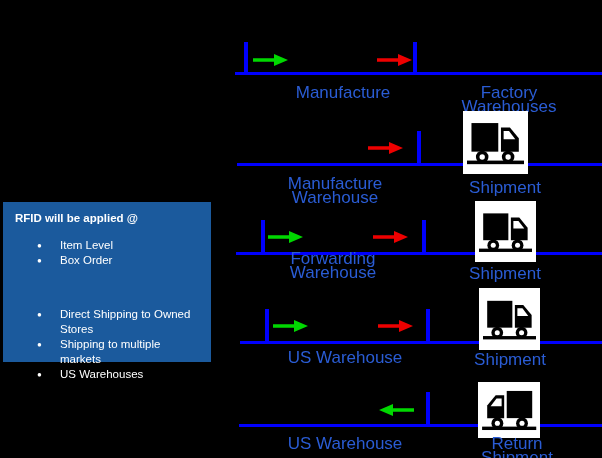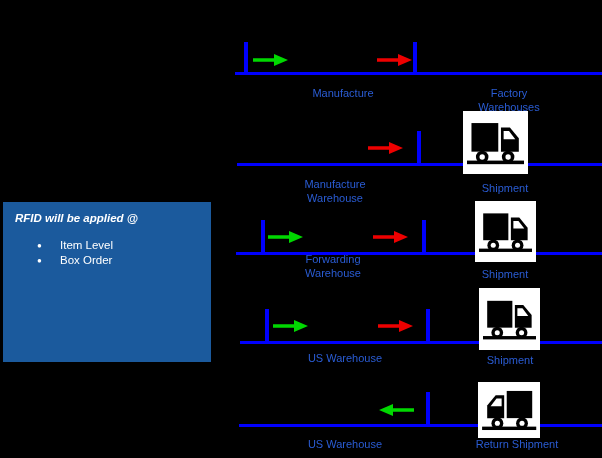--- a/index.html
+++ b/index.html
@@ -12,51 +12,56 @@
   .vtick{position:absolute;width:4px;background:#0000fe;}
   
   .arrow{position:absolute;width:36px;height:14px;}
   .arrow svg{display:block;}
   .arrow-green polygon{fill:#00d800;}
   .arrow-red polygon{fill:#ee0000;}
   .arrow-left{transform:scaleX(-1);}
   
   .lane-label{
     position:absolute;transform:translateX(-50%);
-    color:#2a5cd4;font-size:11px;line-height:14px;text-align:center;
+    color:#2a5cd4;font-size:17px;line-height:14px;text-align:center;
     white-space:pre-line;
   }
   
   .truck{position:absolute;background:#ffffff;display:flex;align-items:center;justify-content:center;}
   .truck svg{display:block;width:88%;height:88%;}
   .truck-left svg{transform:scaleX(-1);}
   
   .infobox{
     position:absolute;left:3px;top:202px;width:208px;height:160px;
     background:#1b5a9d;color:#ffffff;box-sizing:border-box;
     padding:9px 8px 6px 12px;font-size:11.5px;line-height:15px;
   }
-  .ib-heading{font-weight:bold;font-style:italic;}
+  .ib-heading{font-weight:bold;}
   .ib-gap{height:15px;}
   .ib-list{margin:12px;padding:0;list-style:none;}
   .ib-list li{position:relative;padding-left:33px;}
   .ib-list li::before{content:"\25CF";position:absolute;left:10px;top:0;font-size:8px;}
 </style>
 </head>
 <body>
 
 <div class="stage">
 
   <div class="infobox">
     <div class="ib-heading">RFID will be applied @</div>
     <ul class="ib-list">
       <li>Item Level</li>
       <li>Box Order</li>
     </ul>
     <div class="ib-gap"></div>
+    <ul class="ib-list">
+      <li>Direct Shipping to Owned Stores</li>
+      <li>Shipping to multiple markets</li>
+      <li>US Warehouses</li>
+    </ul>
   </div>
 
   <div>
     <div class="hline" style="left:235px;top:72px;width:367px;"></div>
     <div class="vtick" style="left:244px;top:42px;height:31px;"></div>
     <div class="vtick" style="left:413px;top:42px;height:31px;"></div>
     <div class="arrow arrow-green" style="left:253px;top:53px;">
       <svg viewBox="0 0 36 14" width="36" height="14">
           <polygon points="0,5.2 21,5.2 21,1 35,7 21,13 21,8.8 0,8.8"></polygon>
         </svg>

